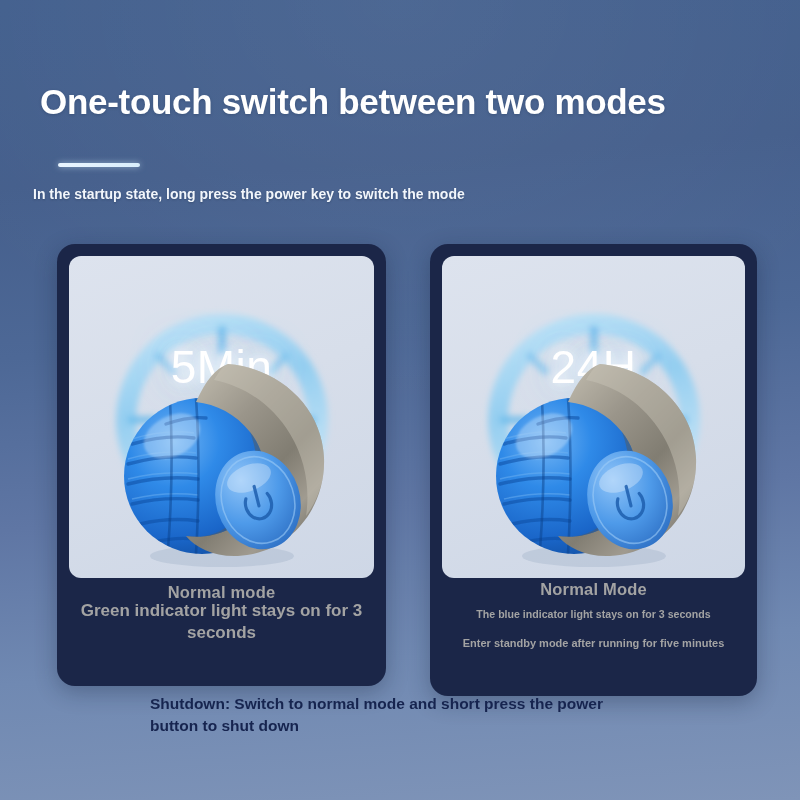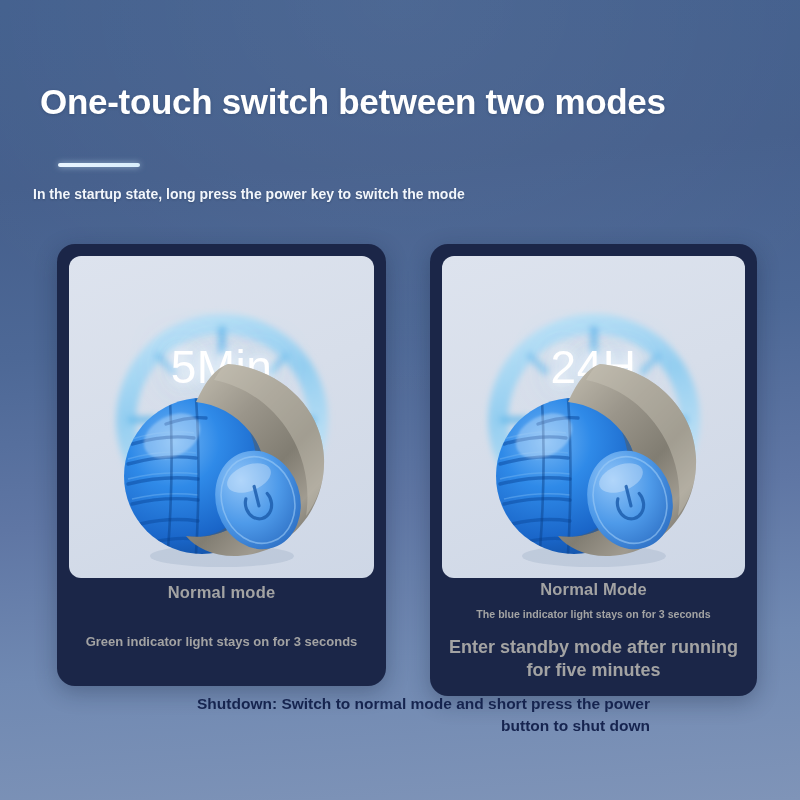--- a/index.html
+++ b/index.html
@@ -86,32 +86,32 @@
     width:228px; height:222px; margin-left:-112px;
   }
   .device svg { width:100%; height:100%; display:block; }
 
   
   .caption { position:absolute; left:0; right:0; text-align:center; color:#a3a3a3; }
   .mode-title { font-size:16.5px; font-weight:bold; letter-spacing:0.2px; }
   .mode-line  { font-weight:bold; line-height:1.28; padding:0 12px; }
 
   #card-left  .mode-title { top:339px; }
-  #card-left  .l1 { top:390px; font-size:13px; }
+  #card-left  .l1 { top:356px; font-size:17px; }
   #card-left  .l2 { top:388px; font-size:14.6px; }
 
   #card-right .mode-title { top:336px; }
   #card-right .l1 { top:364px; font-size:10.6px;padding-left:12px; }
-  #card-right .l2 { top:392px; font-size:18px; }
+  #card-right .l2 { top:392px; font-size:11px; }
   #card-right .l3 { top:412px; font-size:15px; }
 
   
   .footer {
     position:absolute; left:0; right:0; top:693px;
-    text-align:right; padding:0 150px;
+    text-align:left; padding:0 150px;
     font-size:15.5px; font-weight:bold; line-height:1.4;
     color:#16244f;
   }
 </style>
 </head>
 <body>
 
 <div id="stage">
 
   <div class="title">One-touch switch between two modes</div>

